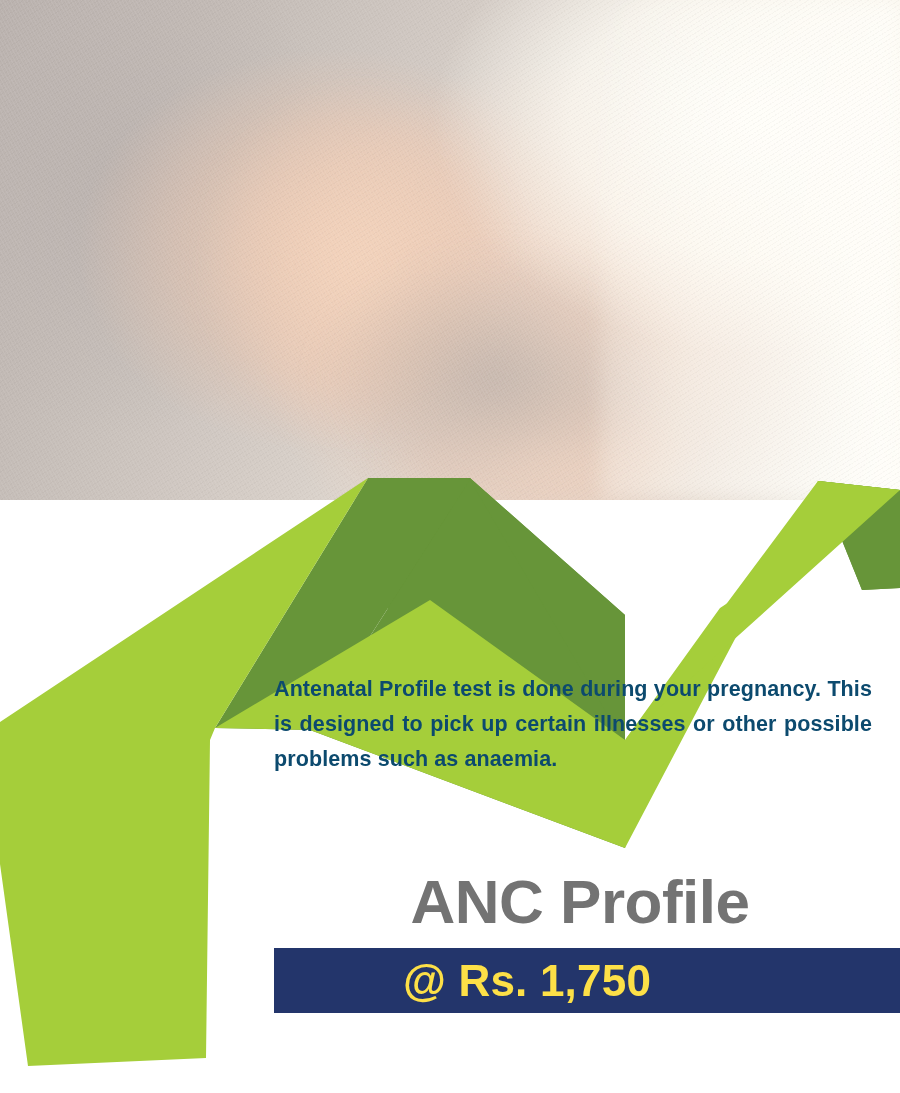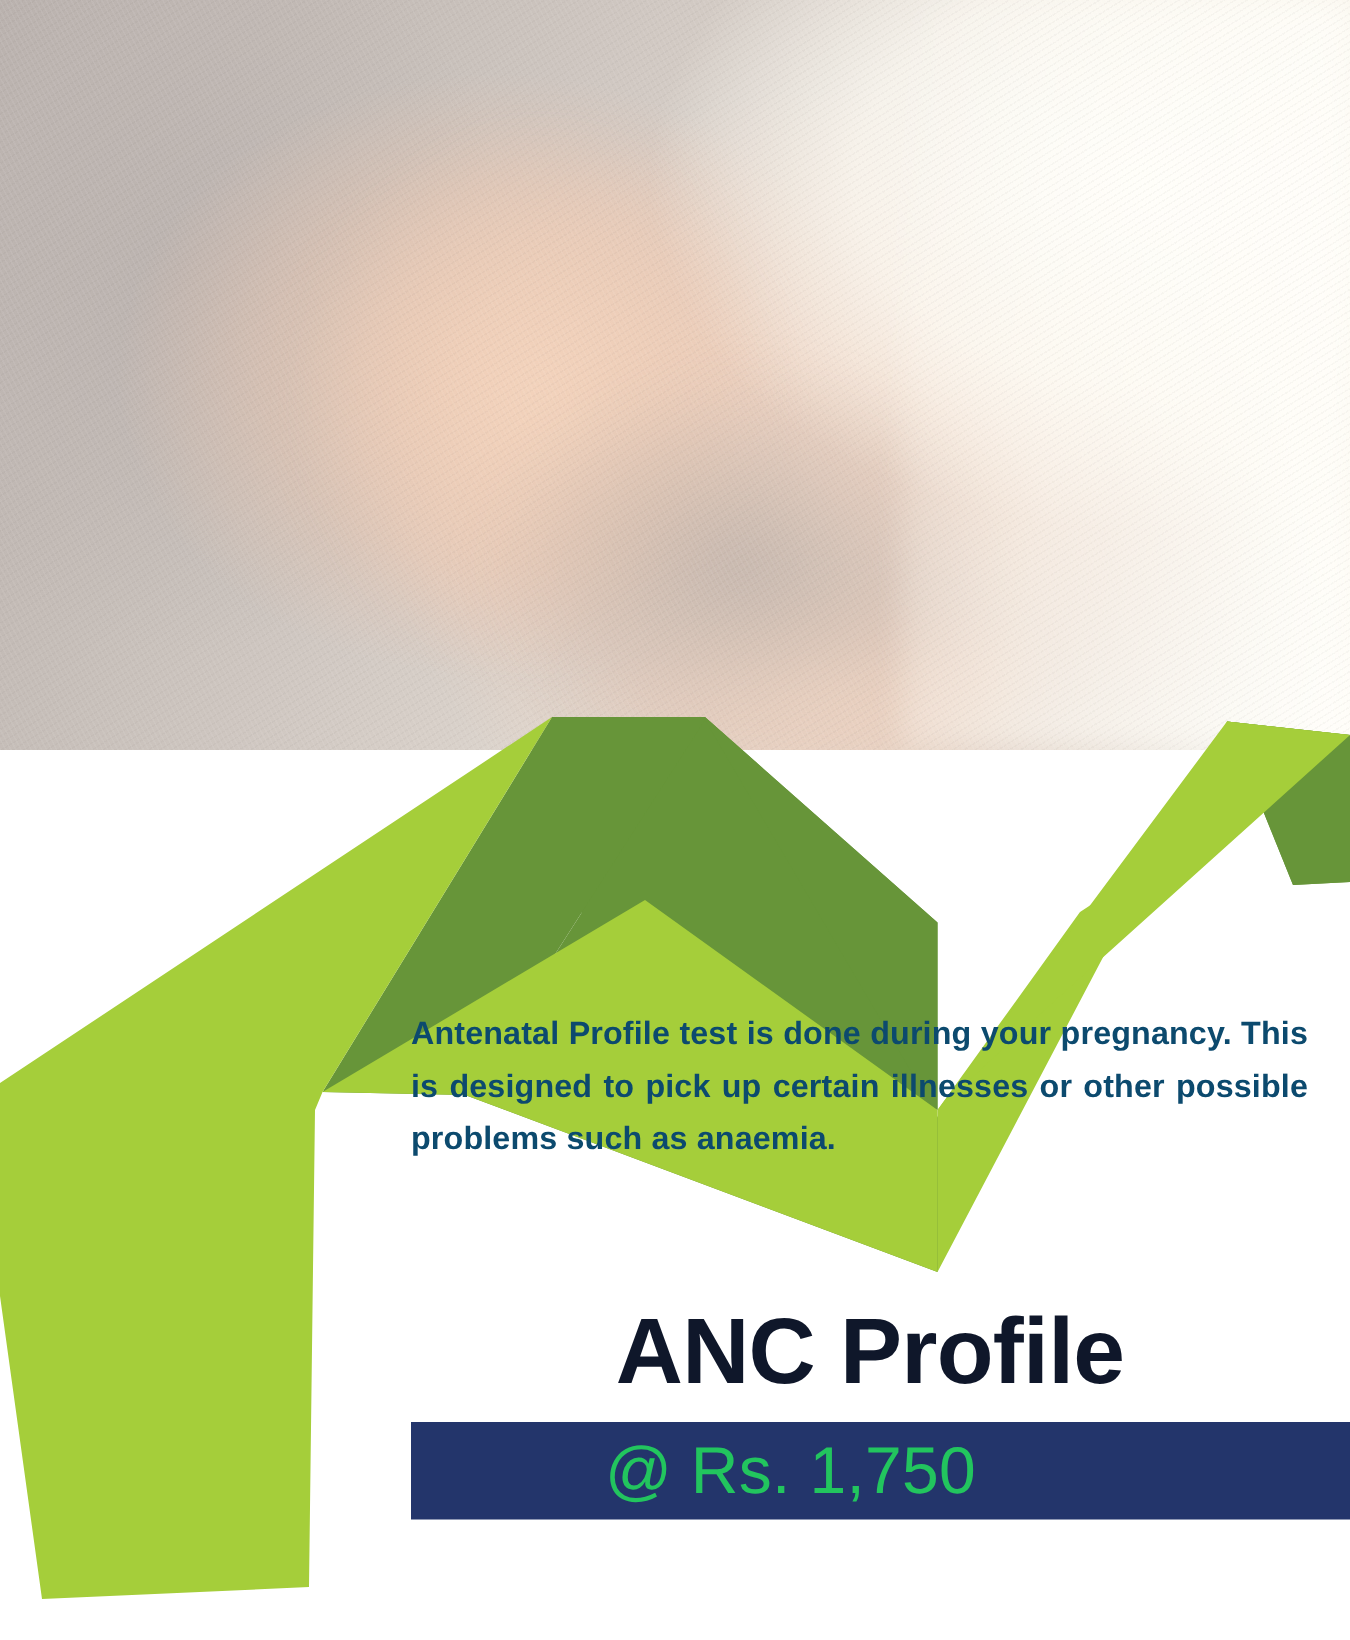--- a/index.html
+++ b/index.html
@@ -105,41 +105,41 @@
   
   .headline {
     position: absolute;
     left: 274px;
     top: 866px;
     width: 612px;
     text-align: center;
     font-size: 62px;
     line-height: 72px;
     font-weight: bold;
-    color: #0f172a;
+    color: #737373;
     letter-spacing: -0.5px;
   }
 
   
   .price-banner {
     position: absolute;
     left: 274px;
     top: 948px;
     width: 626px;
     height: 65px;
     background: #23356b;
     display: flex;
     align-items: center;
     justify-content: center;
   }
   .price-text {
-    color: #22c55e;
+    color: #fde047;
     font-size: 44px;
     line-height: 46px;
-    font-weight: normal;
+    font-weight: bold;
     letter-spacing: 0.2px;
     padding-right: 120px;
   }
 </style>
 </head>
 <body>
 
 <div id="flyer">
 
   <div class="photo-layer">

